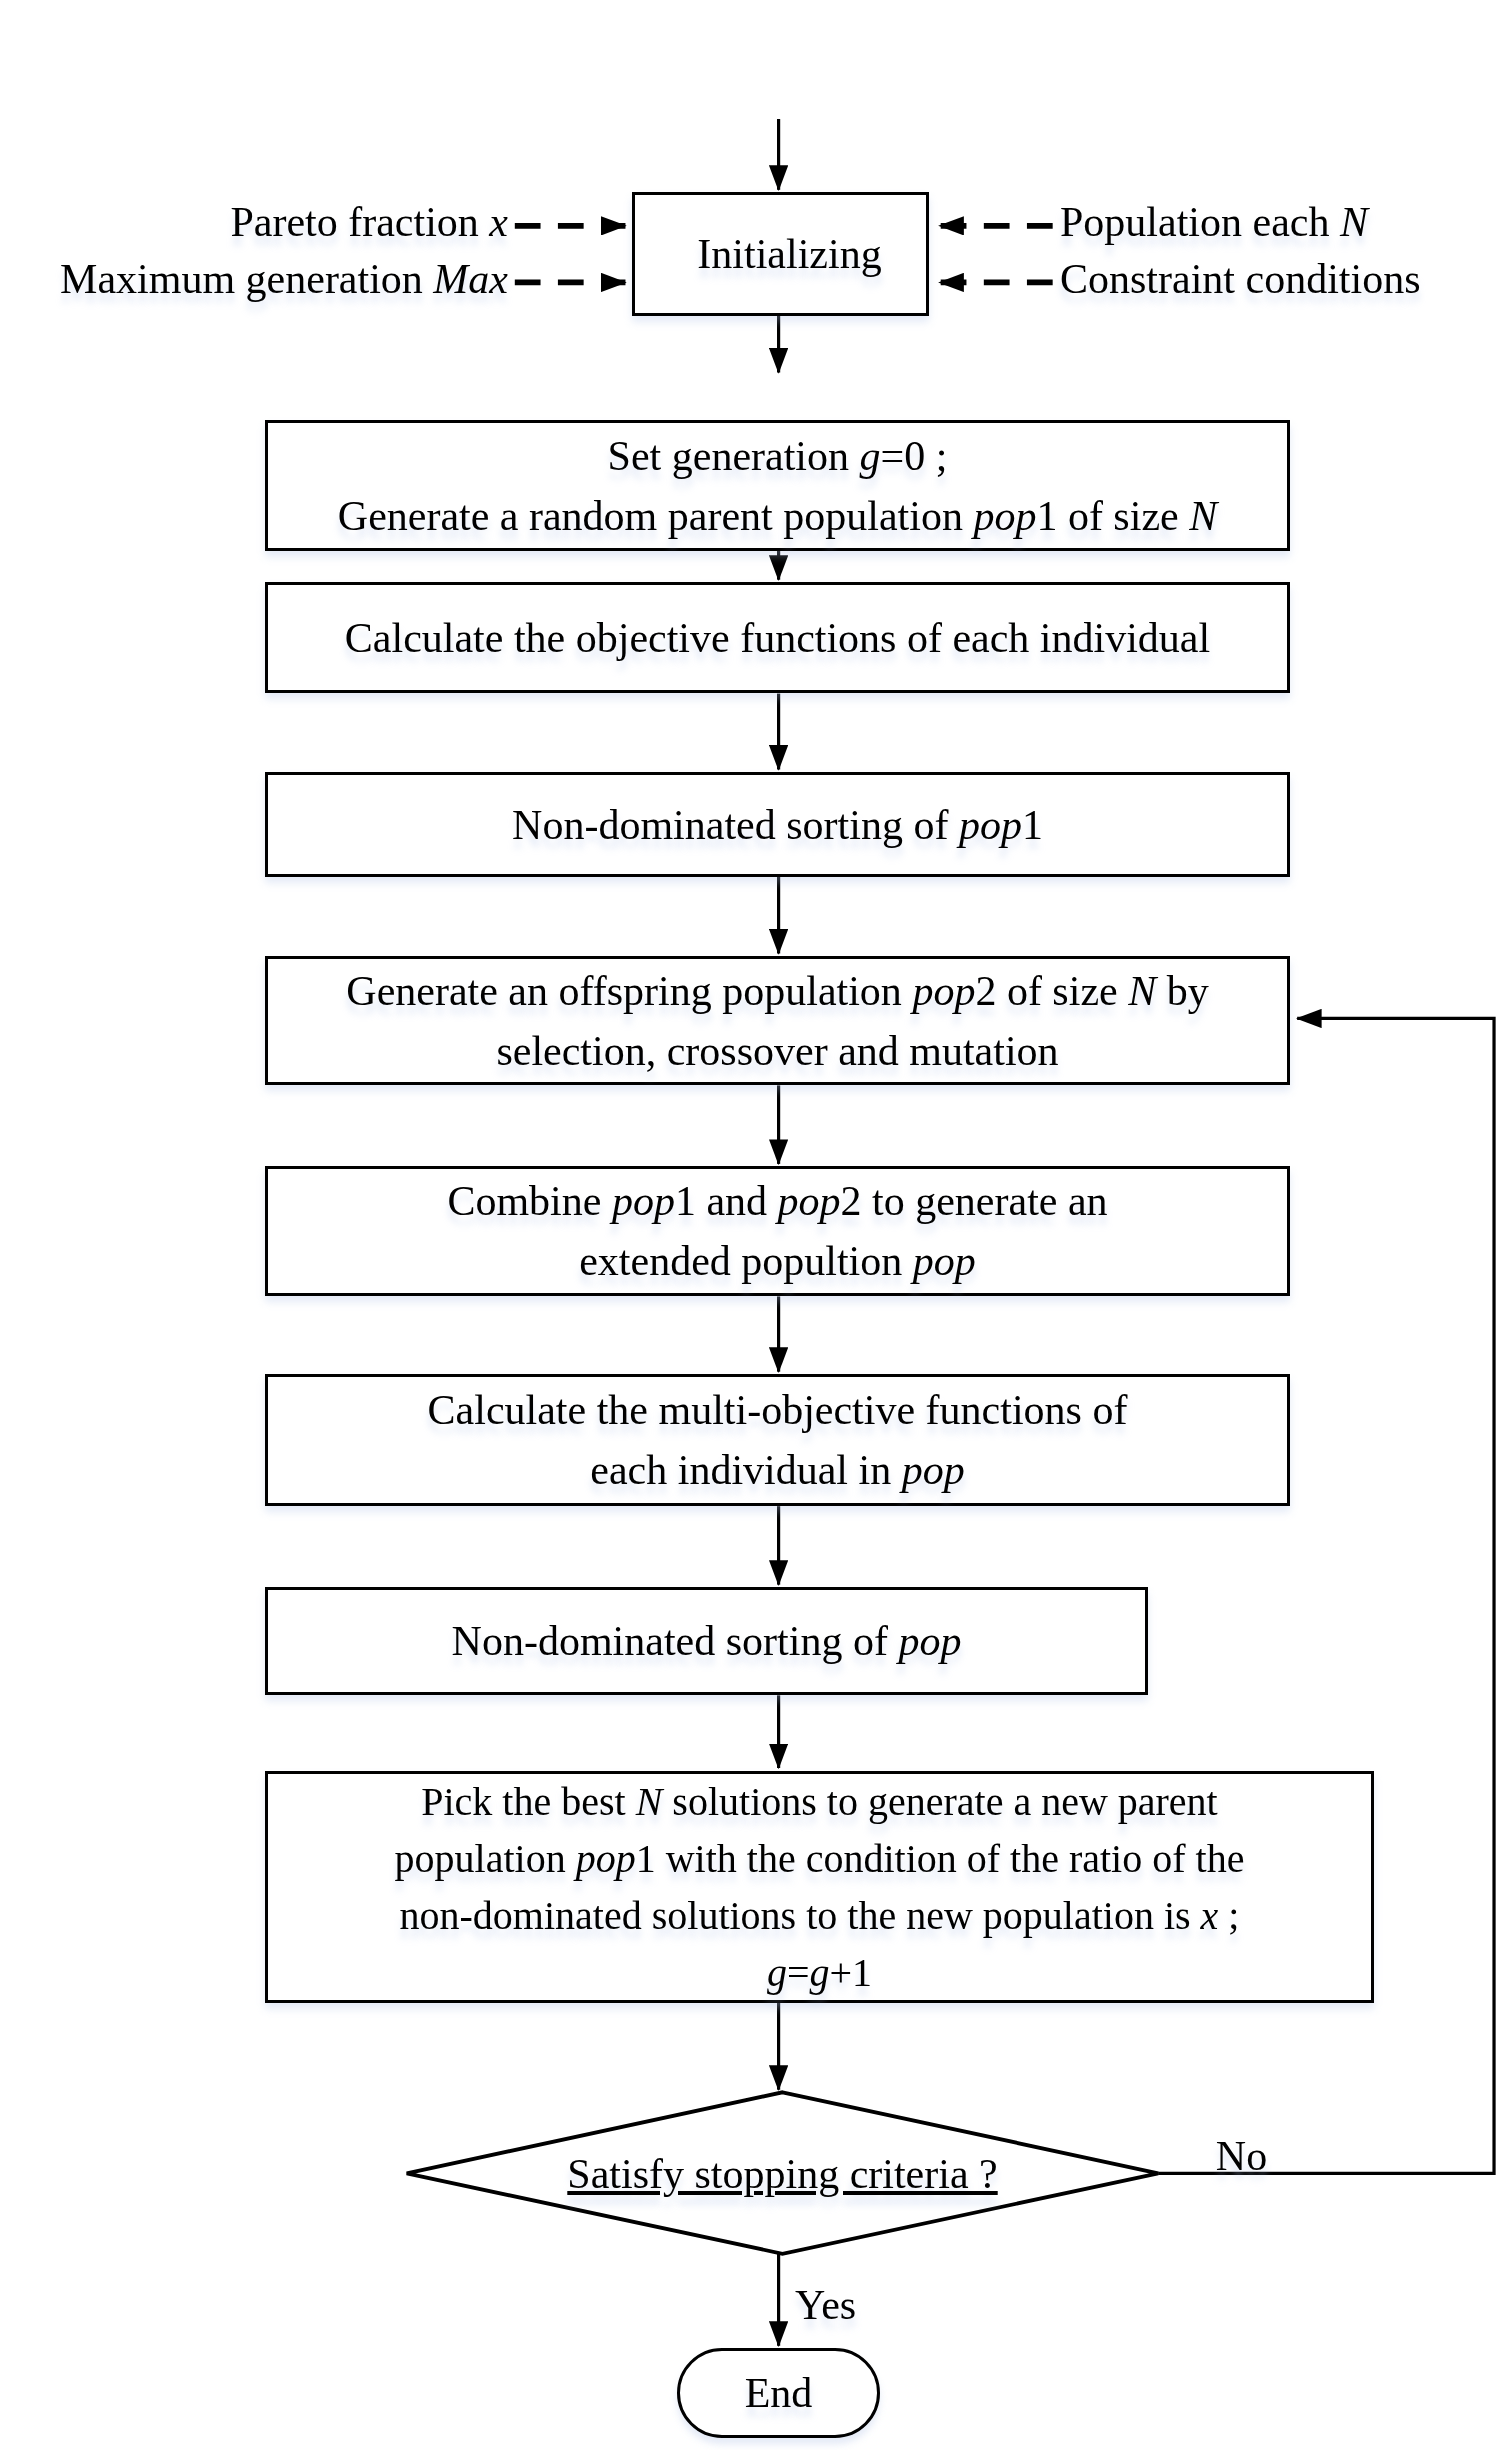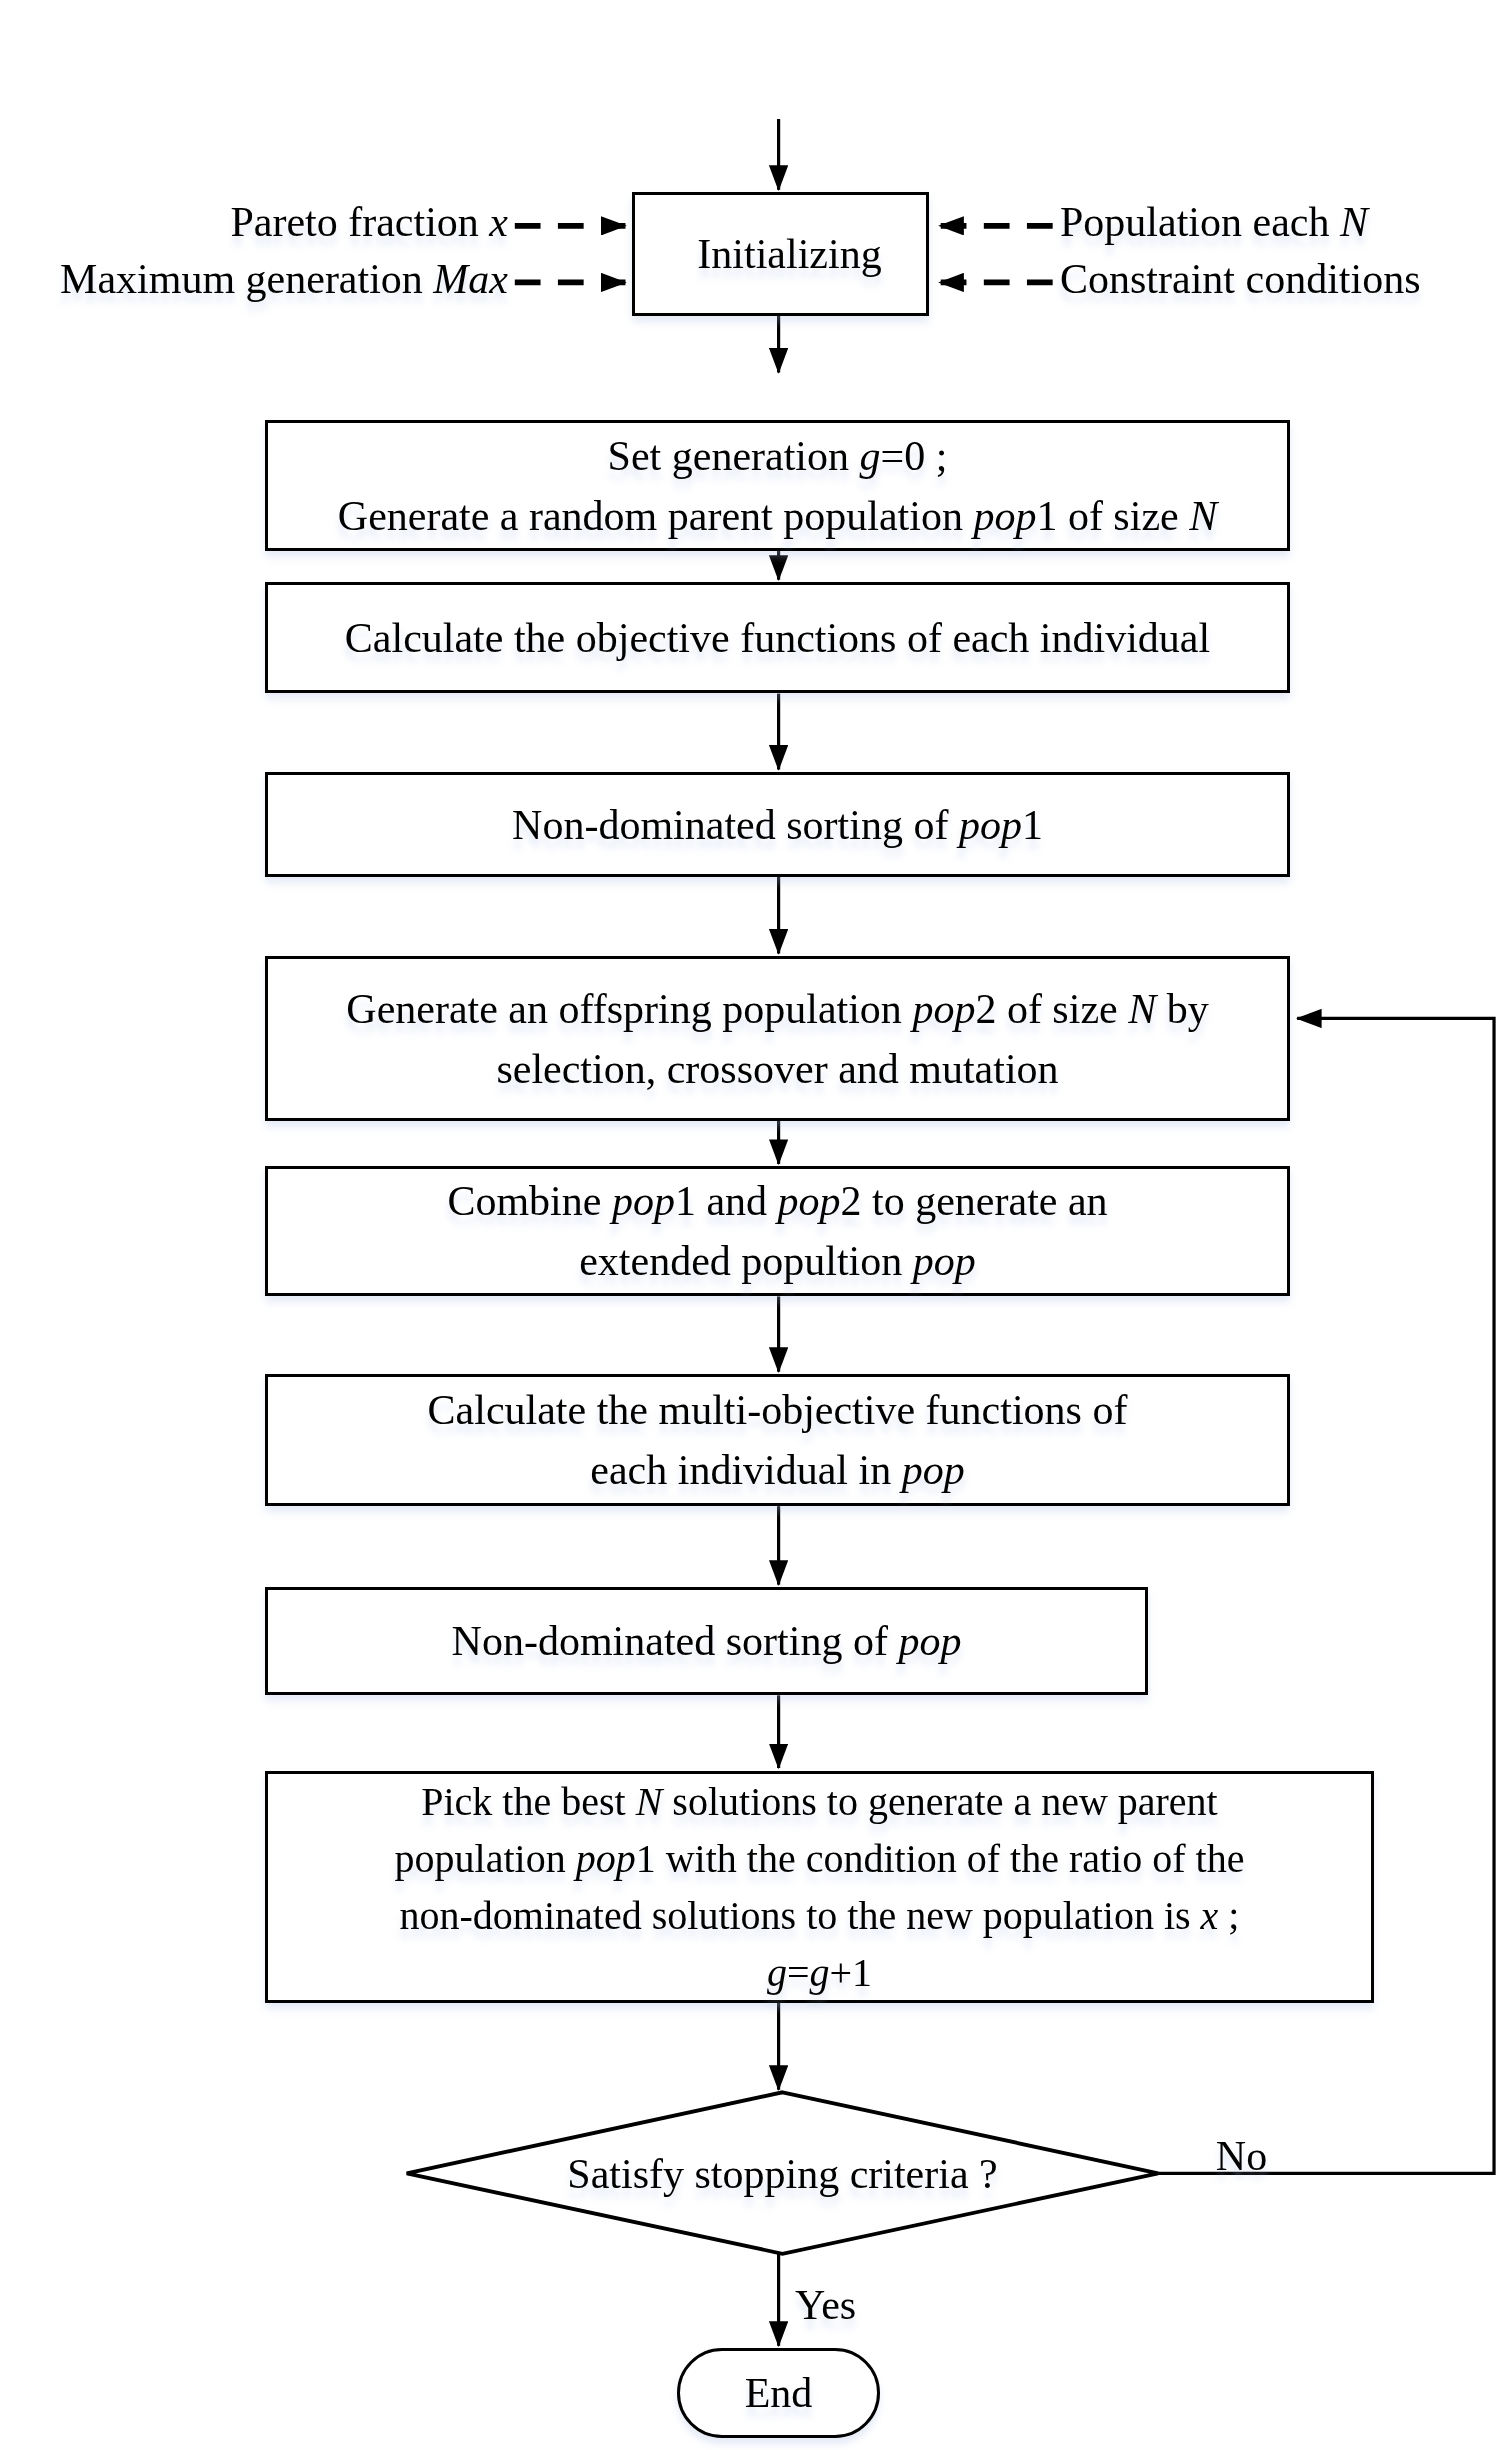--- a/index.html
+++ b/index.html
@@ -39,20 +39,21 @@
     text-shadow:0 9px 7.7px rgba(170,190,230,0.38);
   }
   .plain.right-align{justify-content:flex-end;text-align:right;}
   .plain.center{justify-content:center;text-align:center;}
   .it{font-style:italic;}
   .decision-text{
     position:absolute;
     display:flex;align-items:center;justify-content:center;
     text-align:center;font-size:42px;line-height:62px;z-index:2;
     text-shadow:0 9px 7.7px rgba(170,190,230,0.38);
+    text-decoration:underline;
   }
 </style>
 </head>
 <body>
 
 <div id="canvas">
 
   <svg id="connectors" width="1507" height="2450" viewBox="0 0 2342 3808" xmlns="http://www.w3.org/2000/svg">
     <defs>
       <marker id="ah" markerUnits="userSpaceOnUse" markerWidth="40" markerHeight="30" refX="38" refY="15" orient="auto">
@@ -106,21 +107,21 @@
   </div>
 
   <div class="node" style="left:265px;top:582px;width:1025px;height:111px;">
     <div class="txt"><span>Calculate the objective functions of each individual</span></div>
   </div>
 
   <div class="node" style="left:265px;top:772px;width:1025px;height:105px;">
     <div class="txt"><span>Non-dominated sorting of </span><span class="it">pop</span><span>1</span></div>
   </div>
 
-  <div class="node" style="left:265px;top:956px;width:1025px;height:165px;">
+  <div class="node" style="left:265px;top:956px;width:1025px;height:129px;">
     <div class="txt"><span>Generate an offspring population </span><span class="it">pop</span><span>2 of size </span><span class="it">N</span><span> by
 selection, crossover and mutation</span></div>
   </div>
 
   <div class="node" style="left:265px;top:1166px;width:1025px;height:130px;">
     <div class="txt"><span>Combine </span><span class="it">pop</span><span>1 and </span><span class="it">pop</span><span>2 to generate an
 extended popultion </span><span class="it">pop</span></div>
   </div>
 
   <div class="node" style="left:265px;top:1374px;width:1025px;height:132px;">

